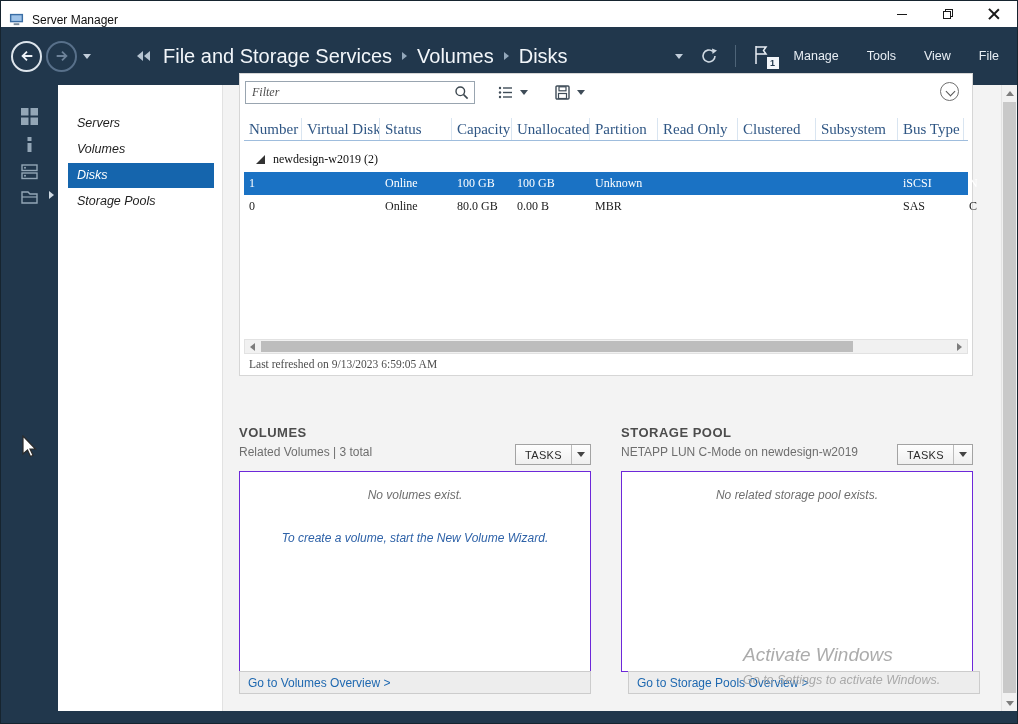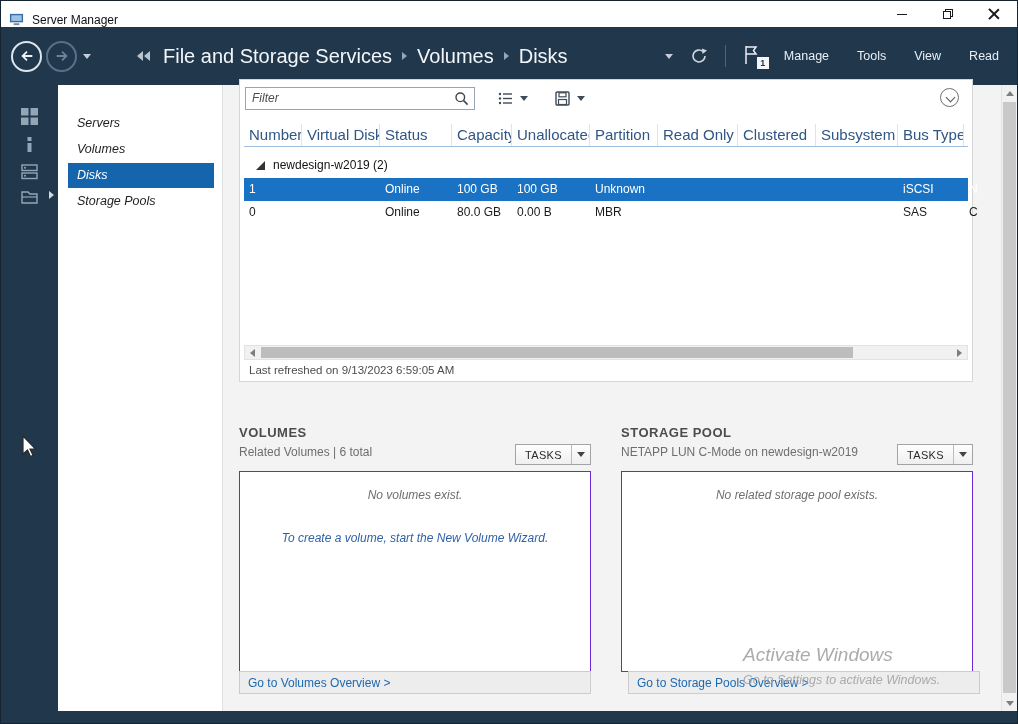--- a/index.html
+++ b/index.html
@@ -42,21 +42,21 @@
   .flag-badge { position:absolute; right:-7px; bottom:-2px; min-width:12px; height:12px; background:#f2f6fa; color:#21374c; font-size:9px; font-weight:bold; text-align:center; line-height:12px; padding:0 1px; }
   
   .leftstrip { position:absolute; left:0; top:84px; width:57px; height:626px; background:#21374c; }
   .strip-icon { position:absolute; left:19px; }
   .strip-expander { position:absolute; left:48px; top:106px; width:0; height:0; border-top:4px solid transparent; border-bottom:4px solid transparent; border-left:5px solid #cfd9e2; }
   .bottomstrip { position:absolute; left:0; top:710px; width:100%; height:12px; background:#21374c; }
   .sidebar { position:absolute; left:57px; top:84px; width:165px; height:626px; background:#fff; border-right:1px solid #e2e2e2; padding-top:26px;font-style:italic; }
   .side-item { height:25px; line-height:25px; margin:0 8px 1px 10px; padding-left:9px; font-size:12.5px; color:#1f1f1f; white-space:nowrap; }
   .side-item.selected { background:#1565ad; color:#fff; }
   
-  .disks-panel { position:absolute; left:238px; top:78px; width:734px; height:303px; background:#fff; border:1px solid #d6d6d6; }
+  .disks-panel { position:absolute; left:238px; top:72px; width:734px; height:303px; background:#fff; border:1px solid #d6d6d6;font-family:Liberation Serif, serif; }
   .panel-toolbar { position:absolute; left:5px; top:6px; right:5px; height:24px; display:flex; align-items:center; }
   .filter-wrap { position:relative; width:230px; height:23px; border:1px solid #99a5b0; background:#fff; flex:none; }
   .filter-input { width:100%; height:100%; border:none; outline:none; background:transparent; padding:0 24px 0 6px; font-size:12px; font-style:italic; color:#333; font-family:inherit; }
   .filter-input::placeholder { font-style:italic; color:#4c4c4c; opacity:1; }
   .search-icon { position:absolute; right:4px; top:3px; }
   .tool-btn { display:flex; align-items:center; gap:6px; margin-left:18px; padding:2px 4px; }
   .tool-btn .caret-down { border-top-color:#3f4c58; }
   .collapse-btn { position:absolute; right:8px; top:2px; width:19px; height:19px; border:1px solid #6f6f6f; border-radius:50%; }
   .collapse-btn::after { content:""; position:absolute; left:5.5px; top:4.5px; width:6px; height:6px; border-right:1.6px solid #555; border-bottom:1.6px solid #555; transform:rotate(45deg); }
   .tbl-header { position:absolute; left:4px; right:4px; top:44px; height:23px; display:flex; border-bottom:1px solid #9fbddd; }
@@ -166,21 +166,21 @@
       <span class="nav-divider"></span>
       <span class="flag-wrap">
         <svg width="18" height="20" viewBox="0 0 18 20">
           <path d="M4 1 V19 M4 2 H14 L11.5 5.5 L14 9 H4" stroke="#e7edf3" stroke-width="1.5" fill="none"></path>
         </svg>
         <span class="flag-badge">1</span>
       </span>
       <span class="menu-item">Manage</span>
       <span class="menu-item">Tools</span>
       <span class="menu-item">View</span>
-      <span class="menu-item">Read</span>
+      <span class="menu-item">File</span>
     </div>
   </div>
 
   <div class="leftstrip">
     <svg class="strip-icon" style="top:22px" width="19" height="19" viewBox="0 0 19 19">
       <rect x="1" y="1" width="7.5" height="7.5" fill="#93a6b6"></rect>
         <rect x="10.5" y="1" width="7.5" height="7.5" fill="#93a6b6"></rect>
       <rect x="1" y="10.5" width="7.5" height="7.5" fill="#93a6b6"></rect>
         <rect x="10.5" y="10.5" width="7.5" height="7.5" fill="#93a6b6"></rect>
     </svg>
@@ -294,21 +294,21 @@
       <span class="hs-btn hs-right">
           <span class="tri-r"></span>
         </span>
     </div>
 
     <div class="refresh-line">Last refreshed on 9/13/2023 6:59:05 AM</div>
   </div>
 
   <div class="tile-head vol-head" style="position:absolute;">
     <div class="tile-title">VOLUMES</div>
-    <div class="tile-sub">Related Volumes | 6 total</div>
+    <div class="tile-sub">Related Volumes | 3 total</div>
     <div class="tasks-btn">
       <span class="tasks-label">TASKS</span>
       <span class="tasks-sep"></span>
       <span class="tasks-caret">
           <span class="caret-down"></span>
         </span>
     </div>
   </div>
   <div class="tile-body vol-body">
     <div class="empty-text">No volumes exist.</div>

